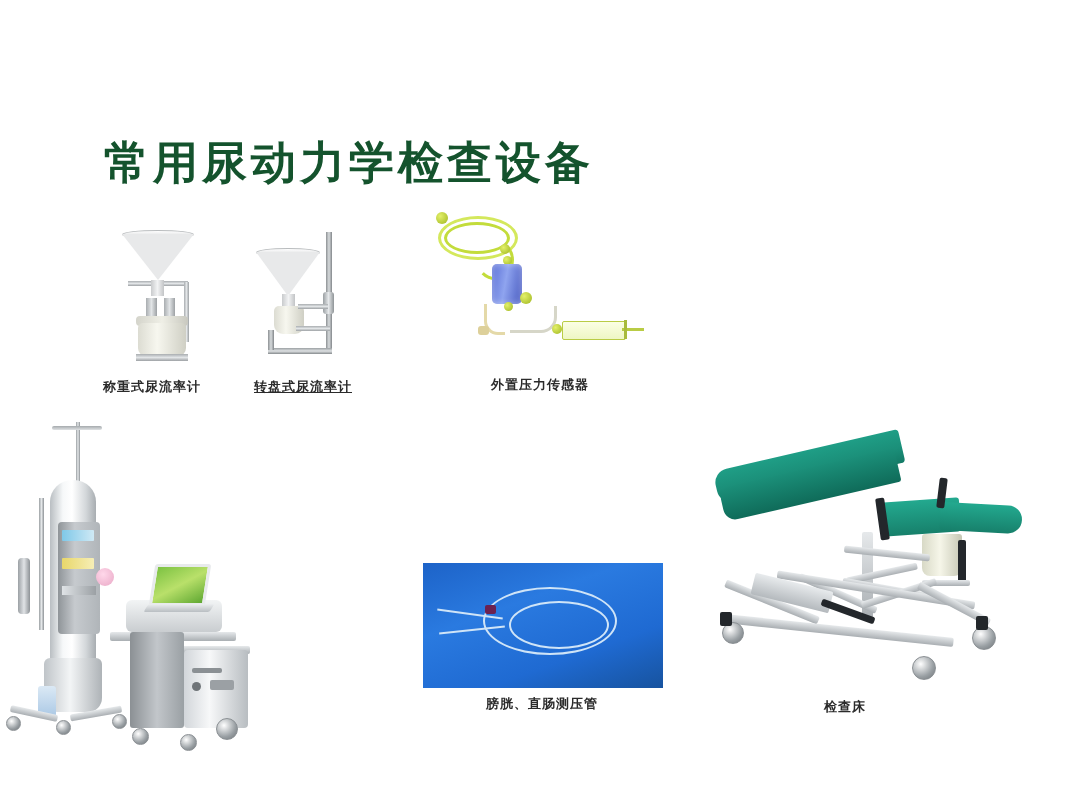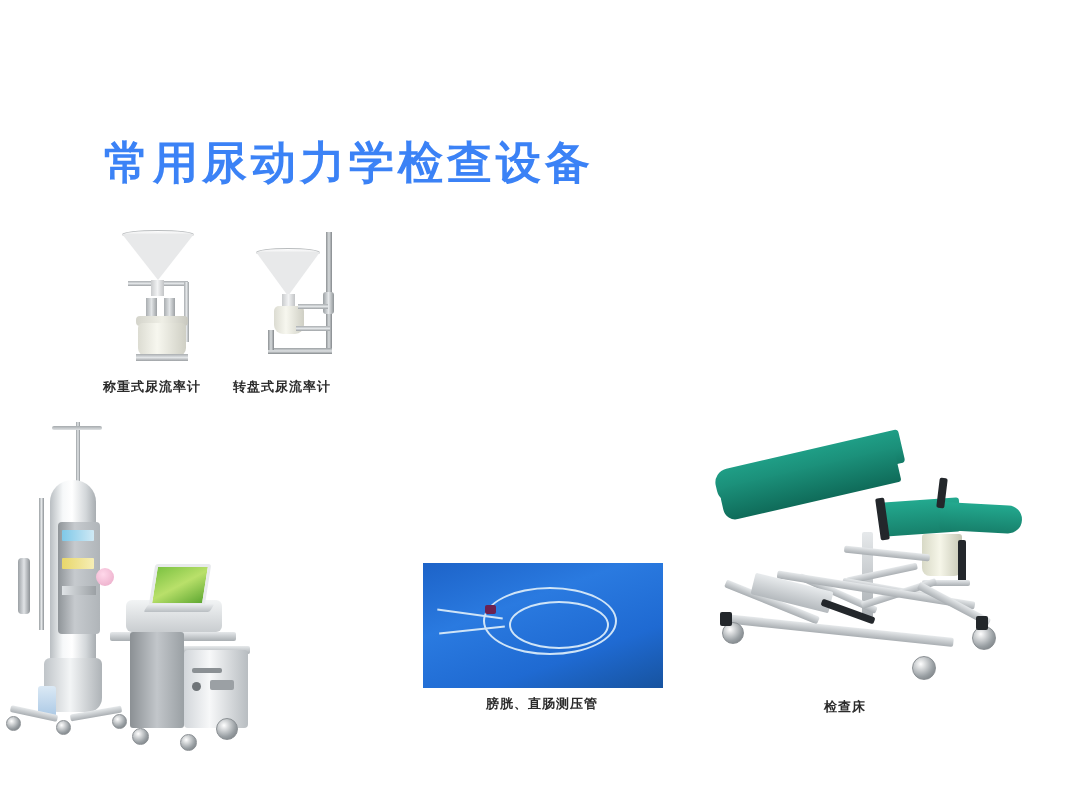--- a/index.html
+++ b/index.html
@@ -28,21 +28,21 @@
     white-space: nowrap;
     transform: translateX(-50%);
   }
   #slide-title {
     position: absolute;
     left: 104px;
     top: 133px;
     font-family: "DejaVu Serif", serif;
     font-size: 45px;
     font-weight: bold;
-    color: #3b82f6;
+    color: #14532d;
     letter-spacing: 4px;
     white-space: nowrap;
   }
   .fig { position: absolute; }
 
   
   .funnel-bowl {
     position: absolute;
     width: 0; height: 0;
     border-left: 36px solid transparent;
@@ -310,23 +310,42 @@
     <div class="funnel-rim" style="left:10px; top:22px; width:64px;"></div>
     <div class="funnel-bowl" style="left:10px; top:26px; border-left-width:32px; border-right-width:32px; border-top-width:44px;"></div>
     <div class="funnel-neck" style="left:36px; top:68px; height:14px;"></div>
     <div class="jar-body" style="left:28px; top:80px; width:30px; height:28px;"></div>
     <div class="stand-post" style="left:80px; top:6px; height:118px;"></div>
     <div class="clamp" style="left:77px; top:66px;"></div>
     <div class="tube-h" style="left:52px; top:78px; width:30px;"></div>
     <div class="tube-h" style="left:50px; top:100px; width:34px;"></div>
     <div class="stand-foot" style="left:22px; top:122px; width:64px;"></div>
     <div class="stand-post" style="left:22px; top:104px; height:20px;"></div>
-    <div class="label-cn" style="left:36px; top:152px;">转盘式尿流率计</div>
-  </div>
-
+    <div class="label-cn" style="left:57px; top:152px;text-decoration:underline;">转盘式尿流率计</div>
+  </div>
+
+  <div class="fig" style="left:424px; top:208px; width:215px; height:160px;">
+    <div class="yg-line" style="left:20px; top:14px; width:60px; height:26px;"></div>
+    <div class="yg-line" style="left:14px; top:8px; width:74px; height:38px; border-color:#d4e85c;"></div>
+    <div class="stopcock" style="left:12px; top:4px;"></div>
+    <div class="yg-line" style="left:52px; top:32px; width:32px; height:34px; border-color:#c3dc3b; border-top-color:transparent; border-left-color:transparent;"></div>
+    <div class="stopcock" style="left:76px; top:36px; width:10px; height:10px;"></div>
+    <div class="stopcock" style="left:79px; top:48px; width:9px; height:9px;"></div>
+    <div class="trans-body" style="left:68px; top:56px;"></div>
+    <div class="stopcock" style="left:96px; top:84px;"></div>
+    <div class="stopcock" style="left:80px; top:94px; width:9px; height:9px;"></div>
+    <div style="position:absolute; left:60px; top:96px; width:18px; height:28px; border-left:3px solid #e4d9a8; border-bottom:3px solid #e4d9a8; border-radius:0 0 0 14px;"></div>
+    <div style="position:absolute; left:54px; top:118px; width:11px; height:9px; border-radius:3px; background:#ddd09a;"></div>
+    <div style="position:absolute; left:86px; top:98px; width:44px; height:24px; border-right:3px solid #d6d6c8; border-bottom:3px solid #d6d6c8; border-radius:0 0 16px 0;"></div>
+    <div class="stopcock" style="left:128px; top:116px; width:10px; height:10px;"></div>
+    <div class="syr-barrel" style="left:138px; top:113px;"></div>
+    <div class="syr-plunger" style="left:198px; top:120px;"></div>
+    <div class="syr-flange" style="left:200px; top:112px;"></div>
+    <div class="label-cn" style="left:116px; top:168px;">外置压力传感器</div>
+  </div>
 
 
   <div class="fig" style="left:0px; top:418px; width:250px; height:350px;">
 
     <div class="pole" style="left:76px; top:4px; height:78px;"></div>
     <div class="pole-hook" style="left:52px; top:8px; width:26px;"></div>
     <div class="pole-hook" style="left:76px; top:8px; width:26px;"></div>
 
     <div class="tower" style="left:50px; top:62px; width:46px; height:230px;"></div>
     <div class="tower-panel" style="left:58px; top:104px; width:42px; height:112px;"></div>

